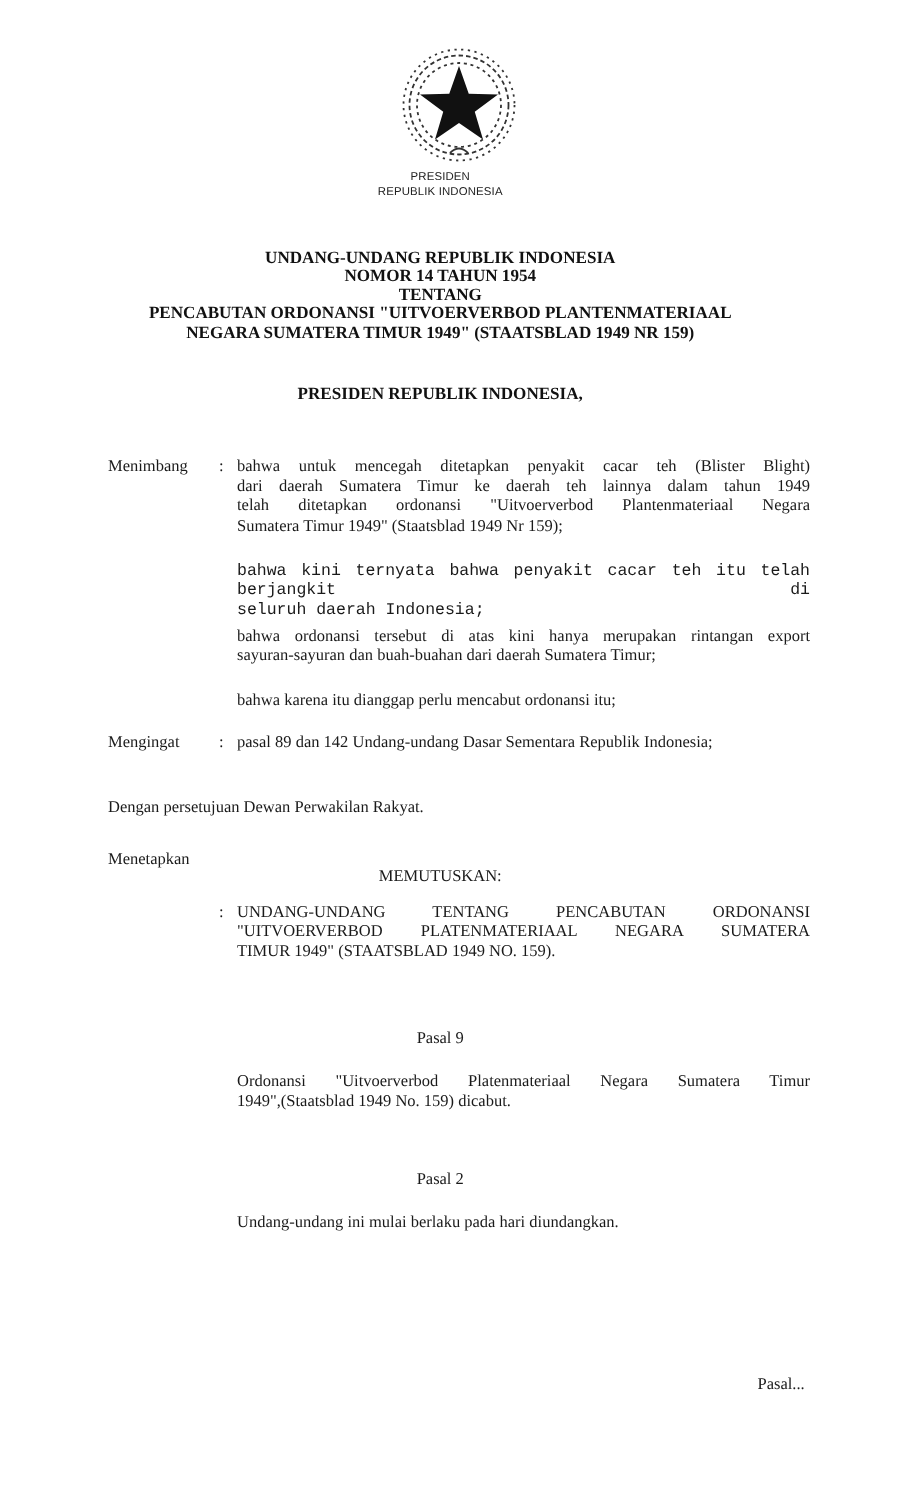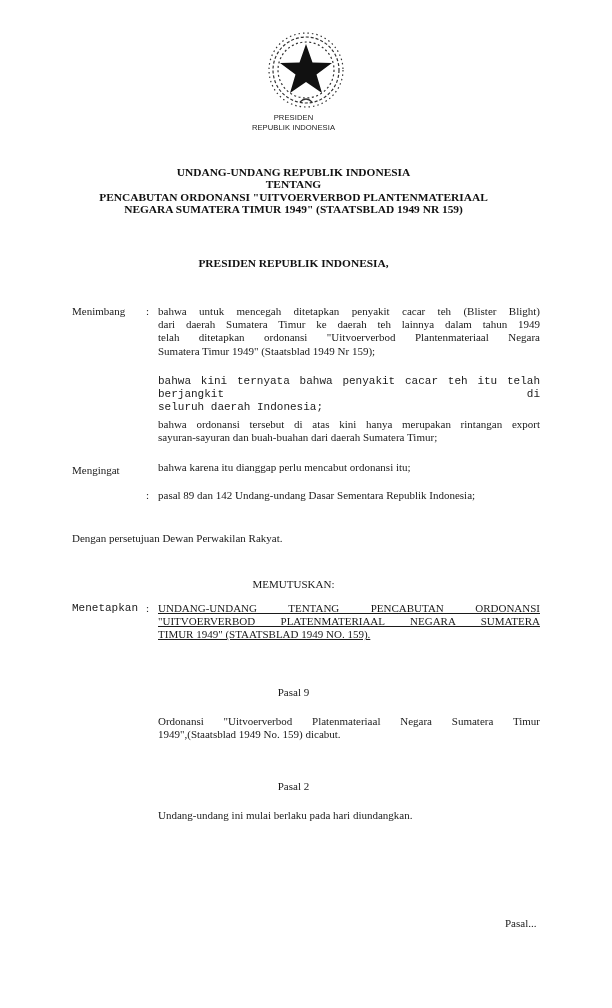--- a/index.html
+++ b/index.html
@@ -30,20 +30,21 @@
     <polygon fill="#111" points="40,14 46.5,32.5 66,33 50.5,44.5 56,63 40,52 24,63 29.5,44.5 14,33 33.5,32.5"></polygon>
     <path d="M34 72 q6 -6 12 0" fill="none" stroke="#333" stroke-width="1.2"></path>
   </svg>
 </div>
 
 <div class="abs center lbl-sans" style="top:113px;">PRESIDEN</div>
 <div class="abs center lbl-sans" style="top:123px;">REPUBLIK INDONESIA</div>
 
 <div class="abs center title" style="top:166px;">
   <div>UNDANG-UNDANG REPUBLIK INDONESIA</div>
+  <div>NOMOR 14 TAHUN 1954</div>
   <div>TENTANG</div>
   <div>PENCABUTAN ORDONANSI "UITVOERVERBOD PLANTENMATERIAAL</div>
   <div>NEGARA SUMATERA TIMUR 1949" (STAATSBLAD 1949 NR 159)</div>
 </div>
 <div class="abs center title" style="top:257px;">PRESIDEN REPUBLIK INDONESIA,</div>
 
 <div class="abs body label" style="top:305px;">Menimbang</div>
 <div class="abs body colon" style="top:305px;">:</div>
 <div class="abs body content" style="top:305px;">
   <p class="jl">bahwa untuk mencegah ditetapkan penyakit cacar teh (Blister Blight)</p>
@@ -56,31 +57,31 @@
   <p>seluruh daerah Indonesia;</p>
 </div>
 <div class="abs body content" style="top:418px;">
   <p class="jl">bahwa ordonansi tersebut di atas kini hanya merupakan rintangan export</p>
   <p>sayuran-sayuran dan buah-buahan dari daerah Sumatera Timur;</p>
 </div>
 <div class="abs body content" style="top:461px;">
   <p>bahwa karena itu dianggap perlu mencabut ordonansi itu;</p>
 </div>
 
-<div class="abs body label" style="top:464px;">Mengingat</div>
+<div class="abs body label" style="top:489px;">Mengingat</div>
 <div class="abs body colon" style="top:489px;">:</div>
 <div class="abs body content" style="top:489px; width:400px; text-align:left;">pasal 89 dan 142 Undang-undang Dasar Sementara Republik Indonesia;</div>
 
 <div class="abs body label" style="top:532px;">Dengan persetujuan Dewan Perwakilan Rakyat.</div>
 
 <div class="abs body center" style="top:554px;margin-top:24px;">MEMUTUSKAN:</div>
 
-<div class="abs body label" style="top:602px;font-family:Liberation Mono, monospace;">Menetapkan</div>
+<div class="abs body label" style="top:567px;">Menetapkan</div>
 <div class="abs body colon" style="top:602px;">:</div>
-<div class="abs body content" style="top:602px;text-decoration:underline;">
+<div class="abs body content" style="top:602px;">
   <p class="jl">UNDANG-UNDANG TENTANG PENCABUTAN ORDONANSI</p>
   <p class="jl">"UITVOERVERBOD PLATENMATERIAAL NEGARA SUMATERA</p>
   <p>TIMUR 1949" (STAATSBLAD 1949 NO. 159).</p>
 </div>
 
 <div class="abs body center" style="top:686px;">Pasal 9</div>
 <div class="abs body content" style="top:715px;">
   <p class="jl">Ordonansi "Uitvoerverbod Platenmateriaal Negara Sumatera Timur</p>
   <p>1949",(Staatsblad 1949 No. 159) dicabut.</p>
 </div>

